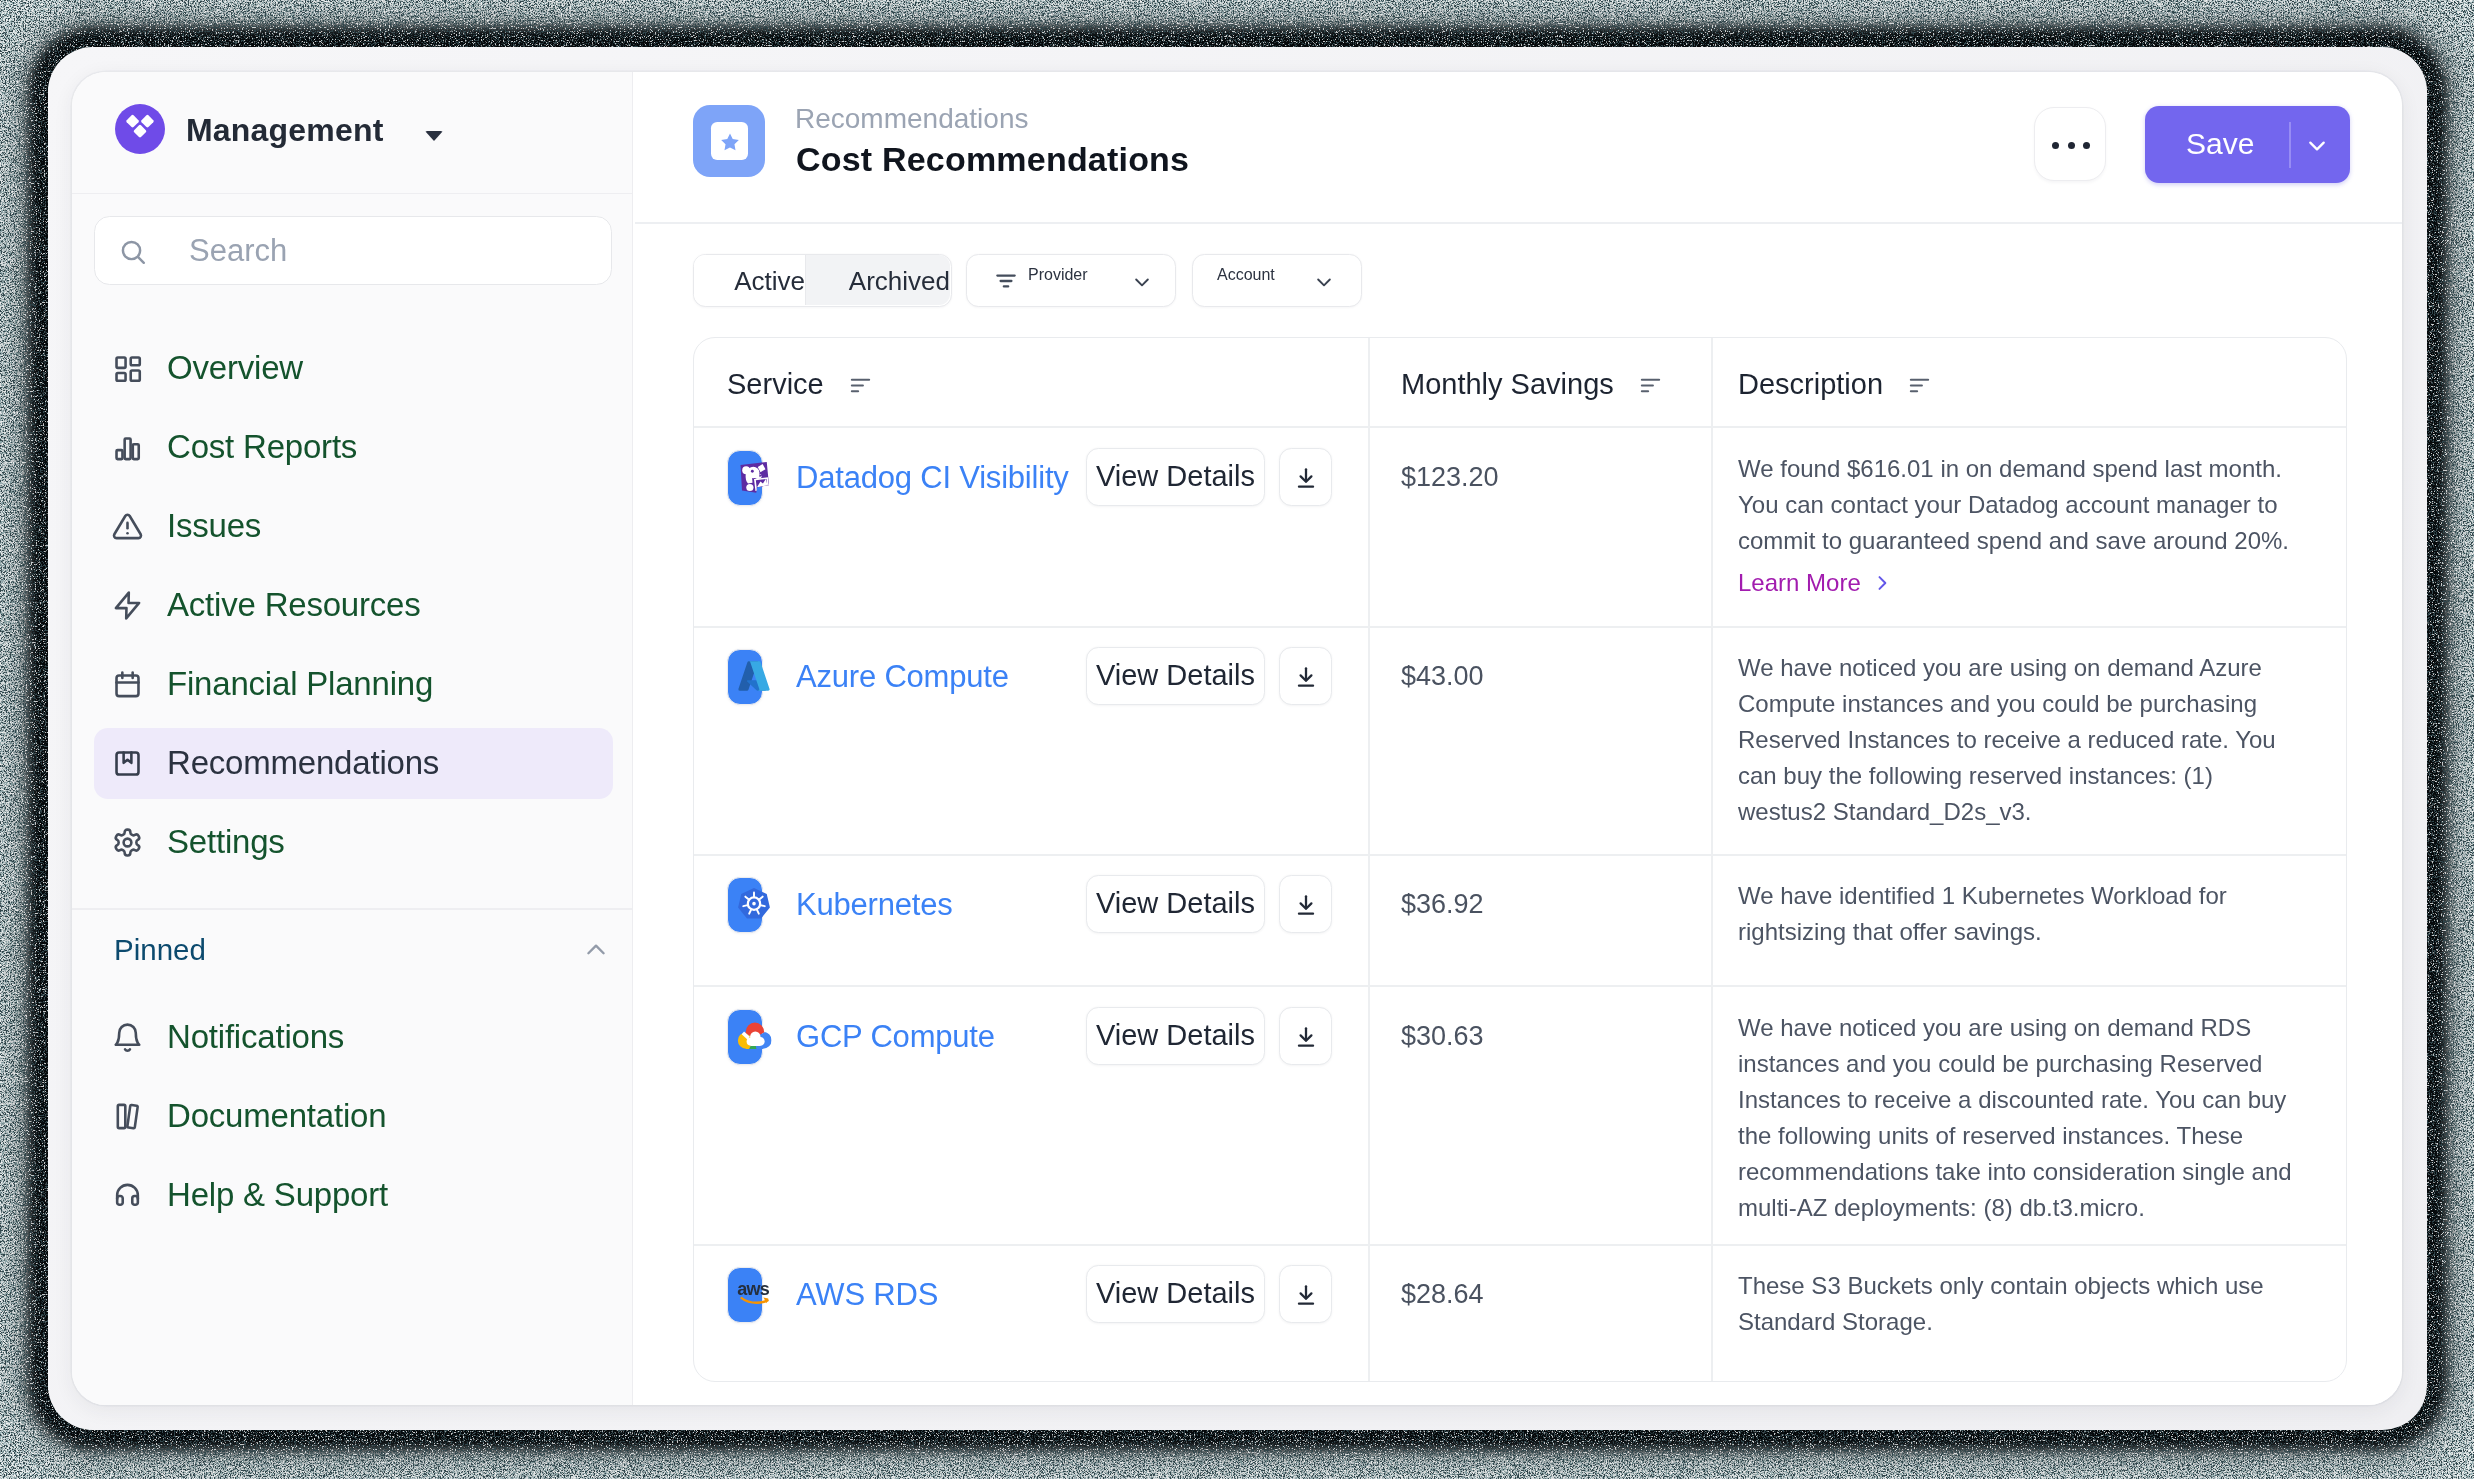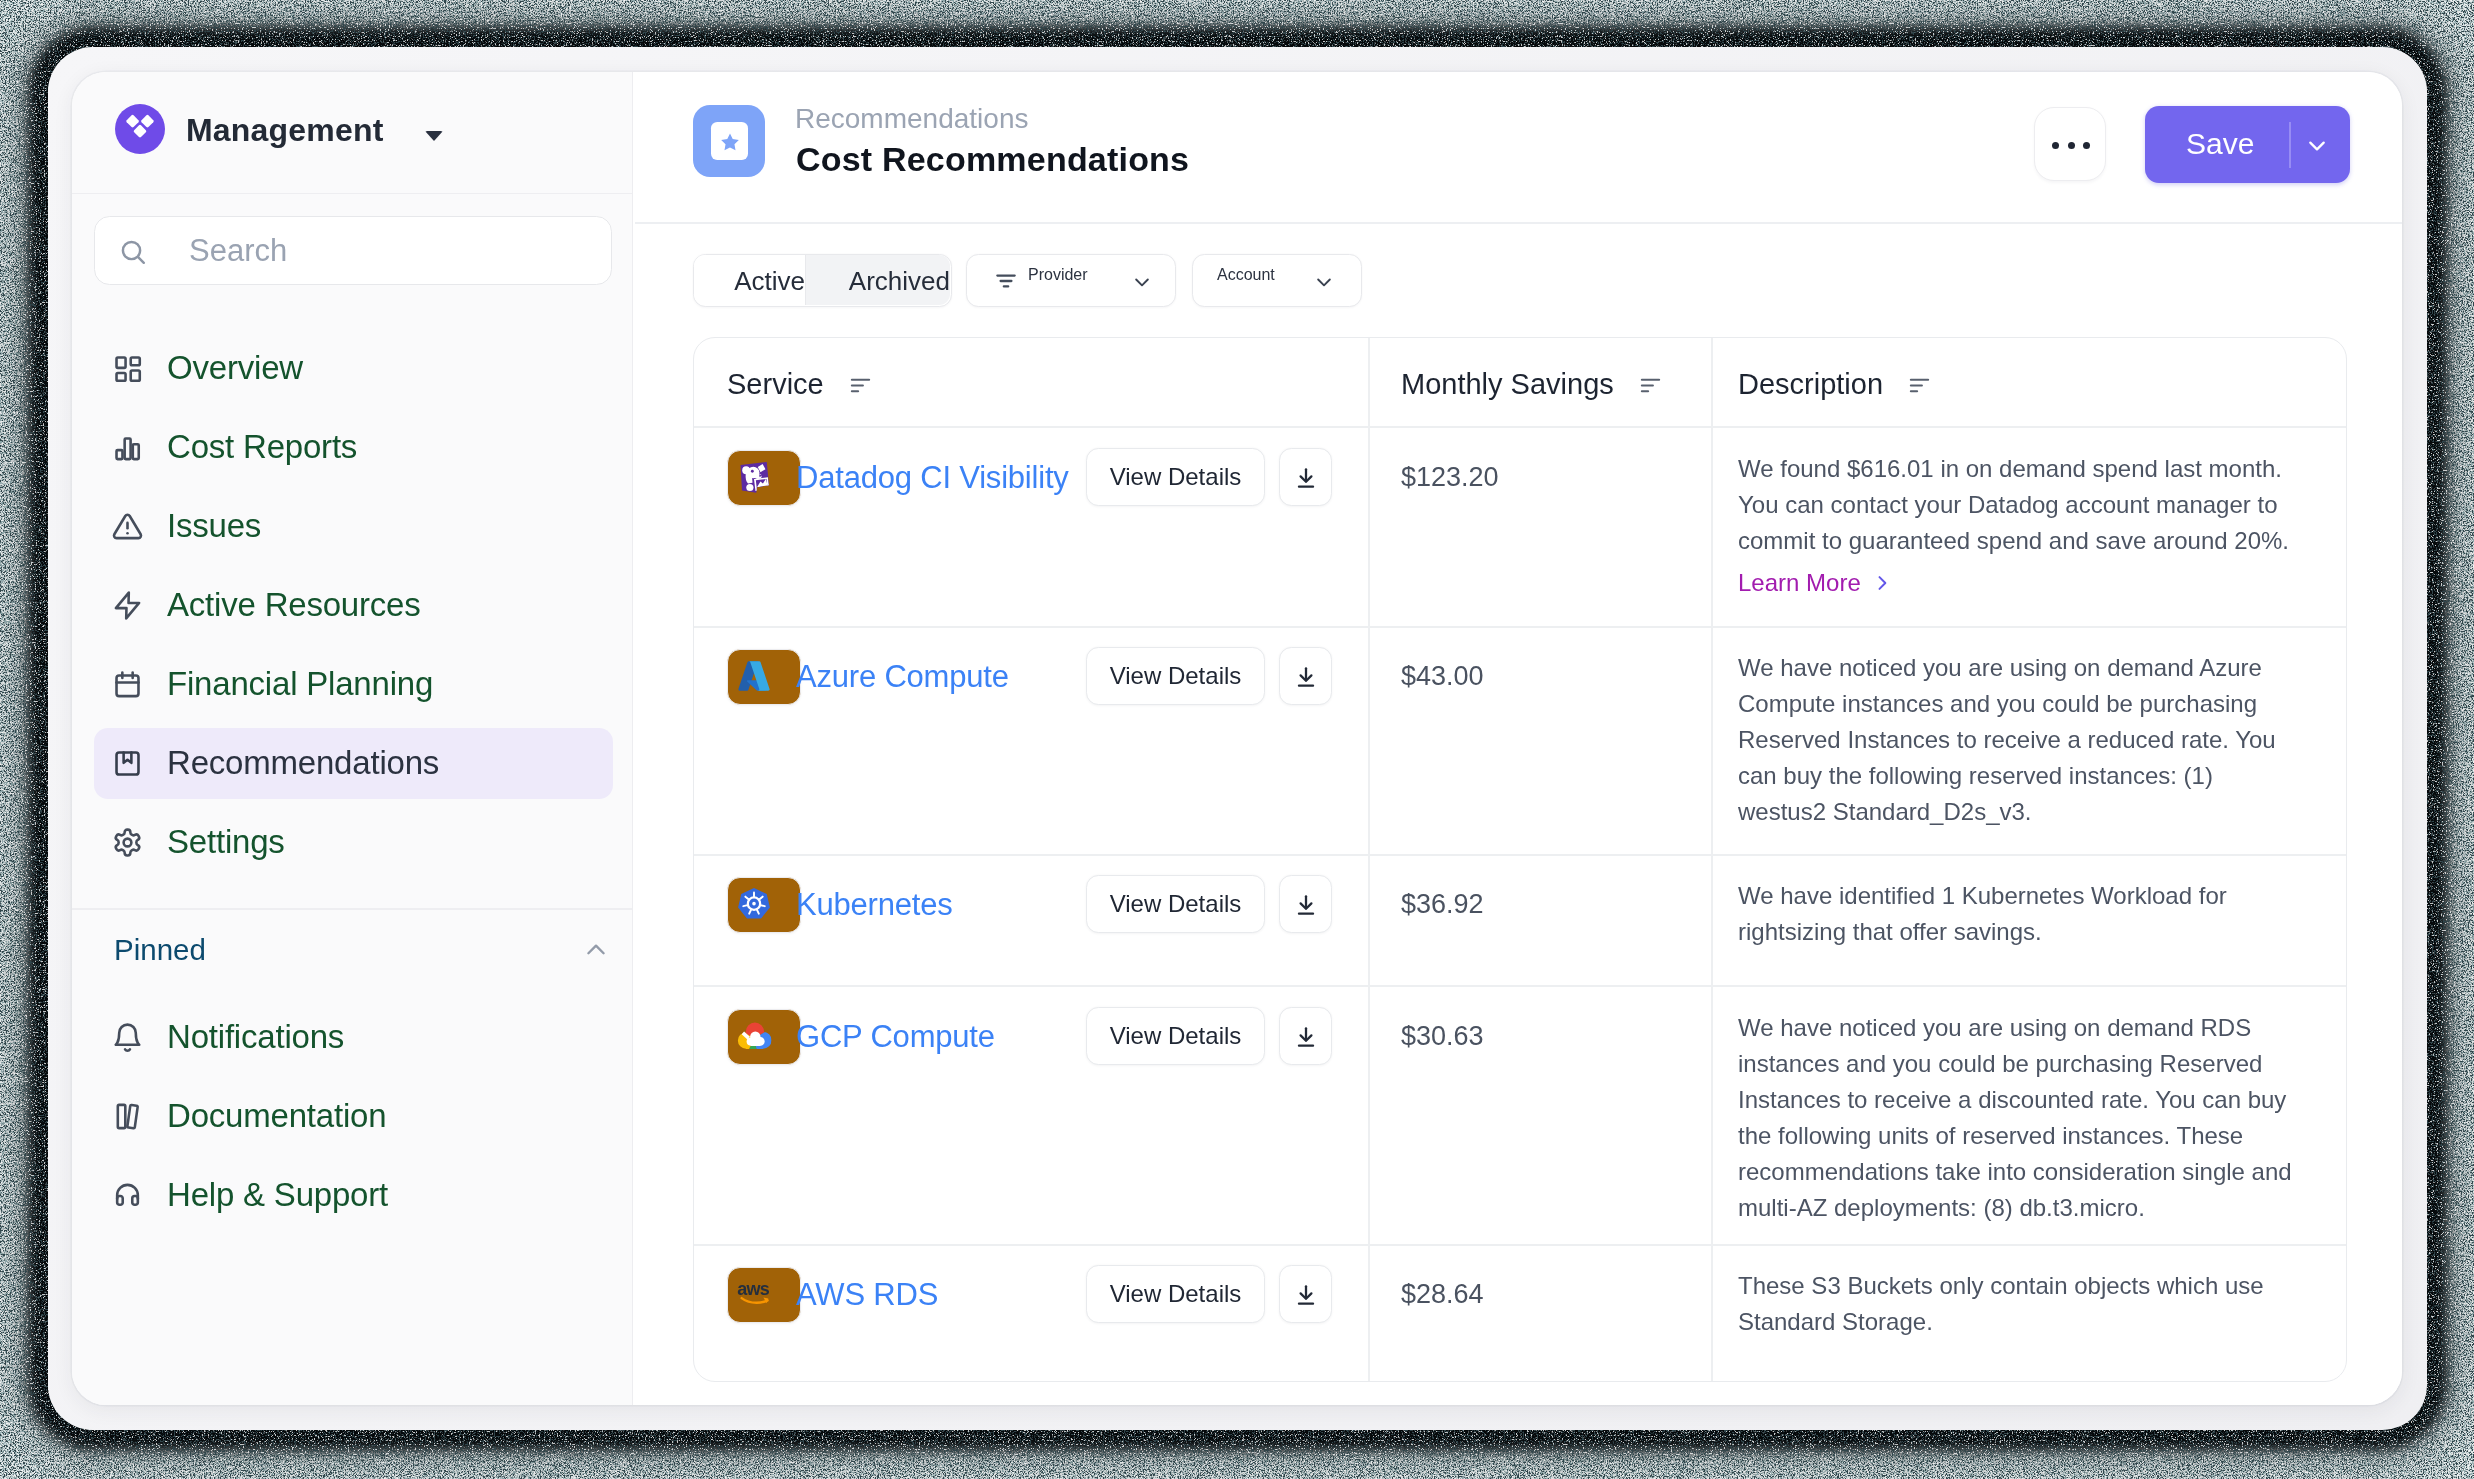--- a/index.html
+++ b/index.html
@@ -53,24 +53,24 @@
   .toggle .t { font-size:26px; color:#262d3a; position:absolute; top:11px; width:100%; text-align:right; }
   .fbtn { position:absolute; top:182px; height:53px; border:1.6px solid #e8e9ec; border-radius:12.4px; background:#fff; box-shadow:0 0.8px 2.3px rgba(30,35,50,0.04); }
   .fbtn .t { position:absolute; font-size:16px; color:#2b3240; top:11px; }
 
   
   .tbl { position:absolute; left:58px; top:265px; width:1654px; height:1045px; border:1.6px solid #e9ebee; border-radius:22px; background:#fff; }
   .vline { position:absolute; top:0; width:1.6px; height:100%; background:#edeff1; }
   .hline { position:absolute; left:0; width:100%; height:1.6px; background:#edeff1; }
   .th { position:absolute; top:0; font-size:29px; color:#1d2431; font-weight:500; }
   .row { position:absolute; left:0; width:100%; }
-  .tile { position:absolute; width:74px; height:56px; background:#a16207; border:1.6px solid #ececef; border-radius:13px; box-shadow:0 0.8px 2.3px rgba(30,35,50,0.05);padding-left:19px; }
+  .tile { position:absolute; width:36px; height:56px; background:#3b82f6; border:1.6px solid #ececef; border-radius:13px; box-shadow:0 0.8px 2.3px rgba(30,35,50,0.05);padding-left:19px; }
   .svc-name { position:absolute; left:102px; font-size:31px; letter-spacing:-0.2px; color:#3b82f6; }
   .vd-btn { position:absolute; left:392px; width:179px; height:58px; border:1.6px solid #e8eaed; border-radius:12.4px; background:#fff; box-shadow:0 0.8px 2.3px rgba(30,35,50,0.05); text-align:center; }
-  .vd-btn span { font-size:24px; color:#202734; line-height:55px; }
+  .vd-btn span { font-size:29px; color:#202734; line-height:55px; }
   .dl-btn { position:absolute; left:585px; width:53px; height:58px; border:1.6px solid #e8eaed; border-radius:12.4px; background:#fff; box-shadow:0 0.8px 2.3px rgba(30,35,50,0.05); }
   .dl-btn svg { position:absolute; left:13px; top:15.5px; }
   .amt { position:absolute; left:707px; font-size:27px; color:#4a5260; }
   .desc { position:absolute; left:1044px; width:620px; font-size:24px; line-height:36px; color:#4c5463; }
   .desc span { display:block; white-space:nowrap; }
   .lm { margin-top:6.2px; font-size:24px; color:#a21caf; display:flex; align-items:center; gap:11px;text-align:center; }
 </style>
 </head>
 <body>
 <svg class="noise" width="2475" height="1479" viewBox="0 0 3192 1908">

